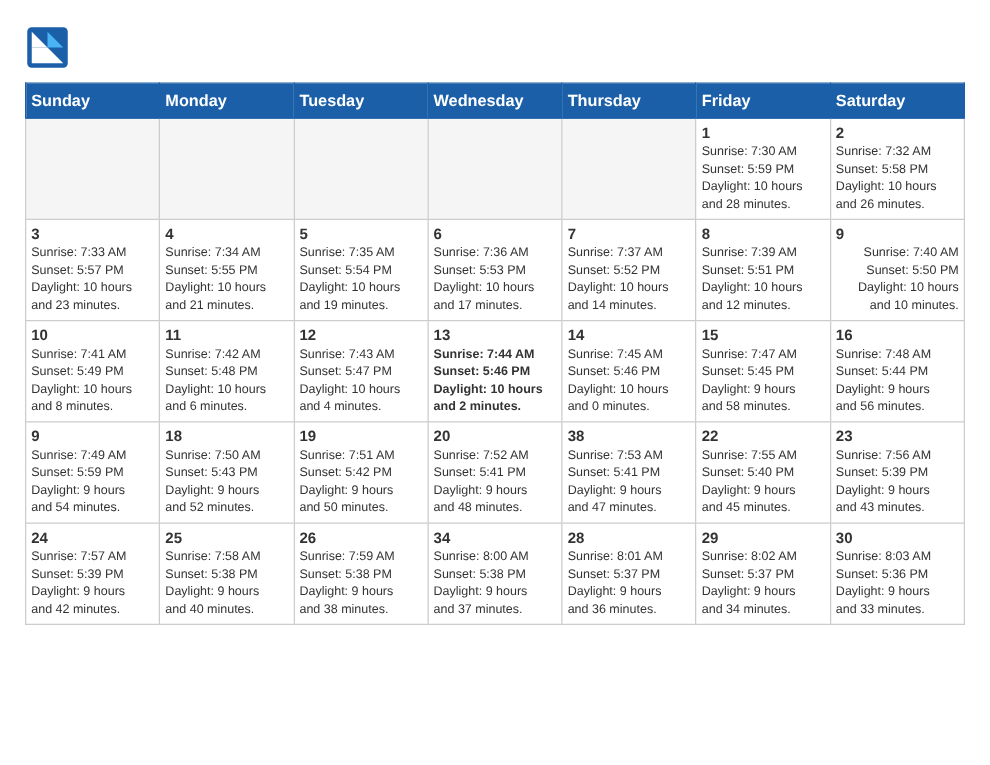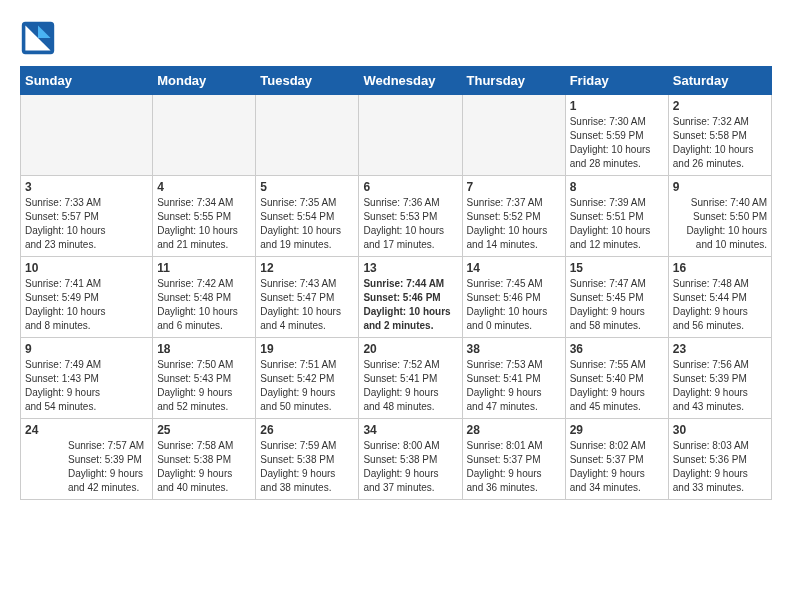--- a/index.html
+++ b/index.html
@@ -244,21 +244,21 @@
           <div class="day-info" style="white-space: pre-line;">Sunrise: 7:48 AM
 Sunset: 5:44 PM
 Daylight: 9 hours
 and 56 minutes.</div>
         </td>
       </tr>
       <tr class="week-row">
         <td>
           <span class="day-number">9</span>
           <div class="day-info" style="white-space: pre-line;">Sunrise: 7:49 AM
-Sunset: 1:43 PM
+Sunset: 5:59 PM
 Daylight: 9 hours
 and 54 minutes.</div>
         </td>
         <td>
           <span class="day-number">18</span>
           <div class="day-info" style="white-space: pre-line;">Sunrise: 7:50 AM
 Sunset: 5:43 PM
 Daylight: 9 hours
 and 52 minutes.</div>
         </td>
@@ -277,38 +277,38 @@
 and 48 minutes.</div>
         </td>
         <td>
           <span class="day-number">38</span>
           <div class="day-info" style="white-space: pre-line;">Sunrise: 7:53 AM
 Sunset: 5:41 PM
 Daylight: 9 hours
 and 47 minutes.</div>
         </td>
         <td>
-          <span class="day-number">36</span>
+          <span class="day-number">22</span>
           <div class="day-info" style="white-space: pre-line;">Sunrise: 7:55 AM
 Sunset: 5:40 PM
 Daylight: 9 hours
 and 45 minutes.</div>
         </td>
         <td>
           <span class="day-number">23</span>
           <div class="day-info" style="white-space: pre-line;">Sunrise: 7:56 AM
 Sunset: 5:39 PM
 Daylight: 9 hours
 and 43 minutes.</div>
         </td>
       </tr>
       <tr class="week-row">
         <td>
           <span class="day-number">24</span>
-          <div class="day-info" style="white-space: pre-line; margin-left: 43px;">Sunrise: 7:57 AM
+          <div class="day-info" style="white-space: pre-line;">Sunrise: 7:57 AM
 Sunset: 5:39 PM
 Daylight: 9 hours
 and 42 minutes.</div>
         </td>
         <td>
           <span class="day-number">25</span>
           <div class="day-info" style="white-space: pre-line;">Sunrise: 7:58 AM
 Sunset: 5:38 PM
 Daylight: 9 hours
 and 40 minutes.</div>

